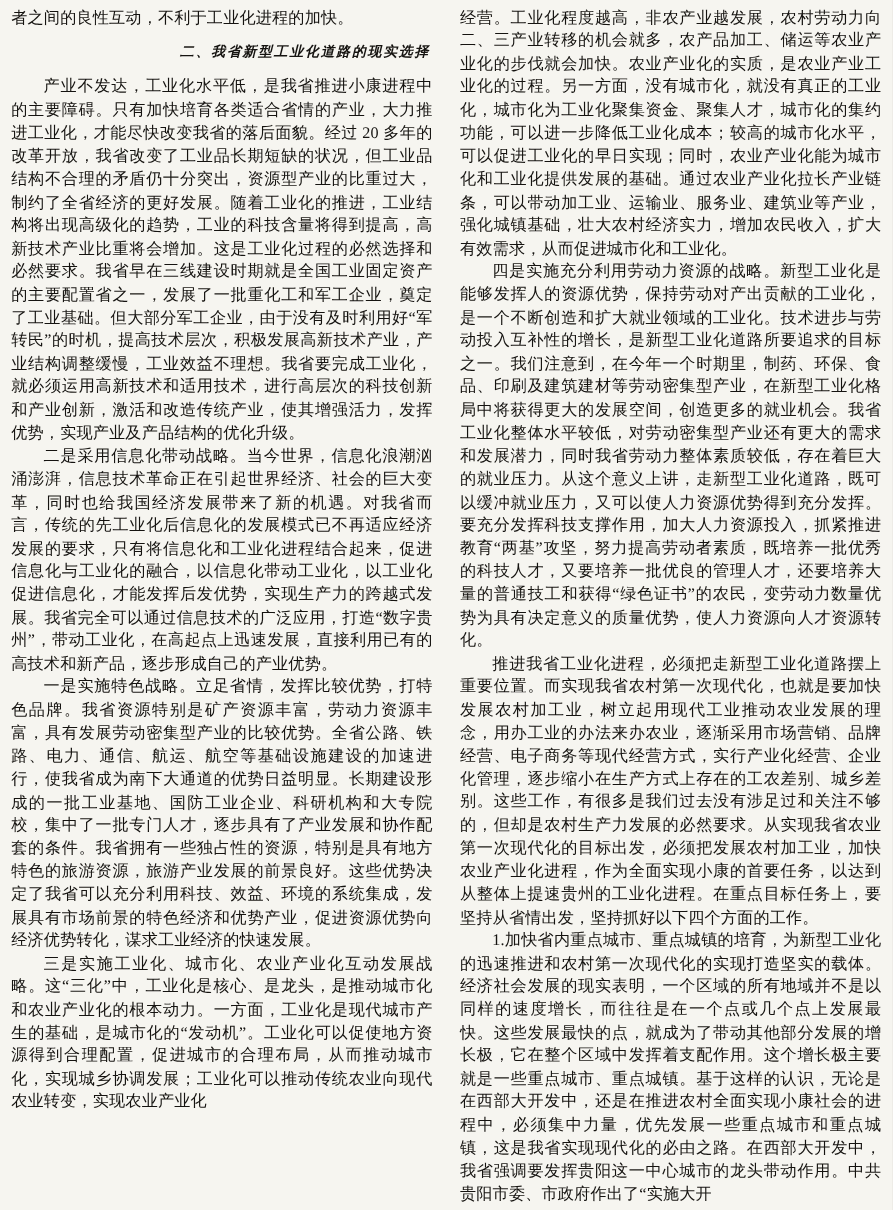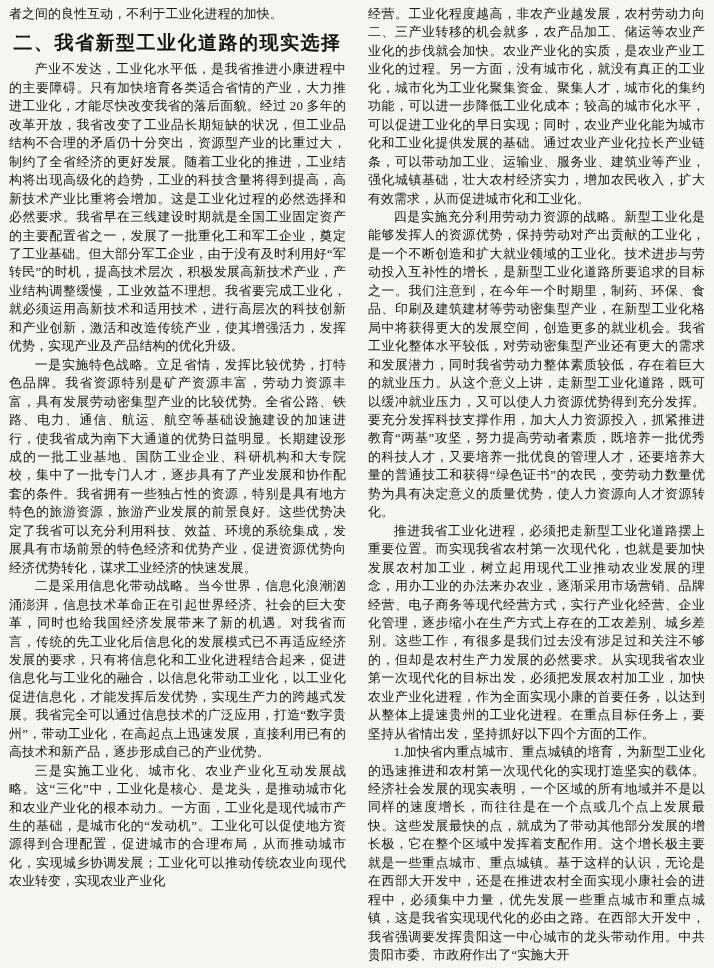--- a/index.html
+++ b/index.html
@@ -31,40 +31,41 @@
     line-height: 18.45px;
     text-indent: 2em;
     letter-spacing: 0.15px;
     word-break: break-all;
   }
   .col p.cont {
     text-indent: 0;
   }
   .section-heading {
     margin: 7px 2px 5px 2px;
-    font-size: 19px;
+    font-size: 11px;
     line-height: 25px;
     font-weight: bold;
-    text-align: center;
+    font-style: italic;
+    text-align: right;
     letter-spacing: 1.5px;
     text-indent: 0;
     font-family: "Liberation Serif", "DejaVu Serif", serif;
   }
 </style>
 </head>
 <body>
 
 <div class="page">
 
   <div class="col">
     <p class="cont">者之间的良性互动，不利于工业化进程的加快。</p>
     <h2 class="section-heading">二、我省新型工业化道路的现实选择</h2>
     <p>产业不发达，工业化水平低，是我省推进小康进程中的主要障碍。只有加快培育各类适合省情的产业，大力推进工业化，才能尽快改变我省的落后面貌。经过 20 多年的改革开放，我省改变了工业品长期短缺的状况，但工业品结构不合理的矛盾仍十分突出，资源型产业的比重过大，制约了全省经济的更好发展。随着工业化的推进，工业结构将出现高级化的趋势，工业的科技含量将得到提高，高新技术产业比重将会增加。这是工业化过程的必然选择和必然要求。我省早在三线建设时期就是全国工业固定资产的主要配置省之一，发展了一批重化工和军工企业，奠定了工业基础。但大部分军工企业，由于没有及时利用好“军转民”的时机，提高技术层次，积极发展高新技术产业，产业结构调整缓慢，工业效益不理想。我省要完成工业化，就必须运用高新技术和适用技术，进行高层次的科技创新和产业创新，激活和改造传统产业，使其增强活力，发挥优势，实现产业及产品结构的优化升级。</p>
+    <p>二是采用信息化带动战略。当今世界，信息化浪潮汹涌澎湃，信息技术革命正在引起世界经济、社会的巨大变革，同时也给我国经济发展带来了新的机遇。对我省而言，传统的先工业化后信息化的发展模式已不再适应经济发展的要求，只有将信息化和工业化进程结合起来，促进信息化与工业化的融合，以信息化带动工业化，以工业化促进信息化，才能发挥后发优势，实现生产力的跨越式发展。我省完全可以通过信息技术的广泛应用，打造“数字贵州”，带动工业化，在高起点上迅速发展，直接利用已有的高技术和新产品，逐步形成自己的产业优势。</p>
     <p>一是实施特色战略。立足省情，发挥比较优势，打特色品牌。我省资源特别是矿产资源丰富，劳动力资源丰富，具有发展劳动密集型产业的比较优势。全省公路、铁路、电力、通信、航运、航空等基础设施建设的加速进行，使我省成为南下大通道的优势日益明显。长期建设形成的一批工业基地、国防工业企业、科研机构和大专院校，集中了一批专门人才，逐步具有了产业发展和协作配套的条件。我省拥有一些独占性的资源，特别是具有地方特色的旅游资源，旅游产业发展的前景良好。这些优势决定了我省可以充分利用科技、效益、环境的系统集成，发展具有市场前景的特色经济和优势产业，促进资源优势向经济优势转化，谋求工业经济的快速发展。</p>
-    <p>二是采用信息化带动战略。当今世界，信息化浪潮汹涌澎湃，信息技术革命正在引起世界经济、社会的巨大变革，同时也给我国经济发展带来了新的机遇。对我省而言，传统的先工业化后信息化的发展模式已不再适应经济发展的要求，只有将信息化和工业化进程结合起来，促进信息化与工业化的融合，以信息化带动工业化，以工业化促进信息化，才能发挥后发优势，实现生产力的跨越式发展。我省完全可以通过信息技术的广泛应用，打造“数字贵州”，带动工业化，在高起点上迅速发展，直接利用已有的高技术和新产品，逐步形成自己的产业优势。</p>
     <p>三是实施工业化、城市化、农业产业化互动发展战略。这“三化”中，工业化是核心、是龙头，是推动城市化和农业产业化的根本动力。一方面，工业化是现代城市产生的基础，是城市化的“发动机”。工业化可以促使地方资源得到合理配置，促进城市的合理布局，从而推动城市化，实现城乡协调发展；工业化可以推动传统农业向现代农业转变，实现农业产业化</p>
   </div>
 
   <div class="col">
     <p class="cont">经营。工业化程度越高，非农产业越发展，农村劳动力向二、三产业转移的机会就多，农产品加工、储运等农业产业化的步伐就会加快。农业产业化的实质，是农业产业工业化的过程。另一方面，没有城市化，就没有真正的工业化，城市化为工业化聚集资金、聚集人才，城市化的集约功能，可以进一步降低工业化成本；较高的城市化水平，可以促进工业化的早日实现；同时，农业产业化能为城市化和工业化提供发展的基础。通过农业产业化拉长产业链条，可以带动加工业、运输业、服务业、建筑业等产业，强化城镇基础，壮大农村经济实力，增加农民收入，扩大有效需求，从而促进城市化和工业化。</p>
     <p>四是实施充分利用劳动力资源的战略。新型工业化是能够发挥人的资源优势，保持劳动对产出贡献的工业化，是一个不断创造和扩大就业领域的工业化。技术进步与劳动投入互补性的增长，是新型工业化道路所要追求的目标之一。我们注意到，在今年一个时期里，制药、环保、食品、印刷及建筑建材等劳动密集型产业，在新型工业化格局中将获得更大的发展空间，创造更多的就业机会。我省工业化整体水平较低，对劳动密集型产业还有更大的需求和发展潜力，同时我省劳动力整体素质较低，存在着巨大的就业压力。从这个意义上讲，走新型工业化道路，既可以缓冲就业压力，又可以使人力资源优势得到充分发挥。要充分发挥科技支撑作用，加大人力资源投入，抓紧推进教育“两基”攻坚，努力提高劳动者素质，既培养一批优秀的科技人才，又要培养一批优良的管理人才，还要培养大量的普通技工和获得“绿色证书”的农民，变劳动力数量优势为具有决定意义的质量优势，使人力资源向人才资源转化。</p>
     <p>推进我省工业化进程，必须把走新型工业化道路摆上重要位置。而实现我省农村第一次现代化，也就是要加快发展农村加工业，树立起用现代工业推动农业发展的理念，用办工业的办法来办农业，逐渐采用市场营销、品牌经营、电子商务等现代经营方式，实行产业化经营、企业化管理，逐步缩小在生产方式上存在的工农差别、城乡差别。这些工作，有很多是我们过去没有涉足过和关注不够的，但却是农村生产力发展的必然要求。从实现我省农业第一次现代化的目标出发，必须把发展农村加工业，加快农业产业化进程，作为全面实现小康的首要任务，以达到从整体上提速贵州的工业化进程。在重点目标任务上，要坚持从省情出发，坚持抓好以下四个方面的工作。</p>
     <p>1.加快省内重点城市、重点城镇的培育，为新型工业化的迅速推进和农村第一次现代化的实现打造坚实的载体。经济社会发展的现实表明，一个区域的所有地域并不是以同样的速度增长，而往往是在一个点或几个点上发展最快。这些发展最快的点，就成为了带动其他部分发展的增长极，它在整个区域中发挥着支配作用。这个增长极主要就是一些重点城市、重点城镇。基于这样的认识，无论是在西部大开发中，还是在推进农村全面实现小康社会的进程中，必须集中力量，优先发展一些重点城市和重点城镇，这是我省实现现代化的必由之路。在西部大开发中，我省强调要发挥贵阳这一中心城市的龙头带动作用。中共贵阳市委、市政府作出了“实施大开</p>
   </div>
 

